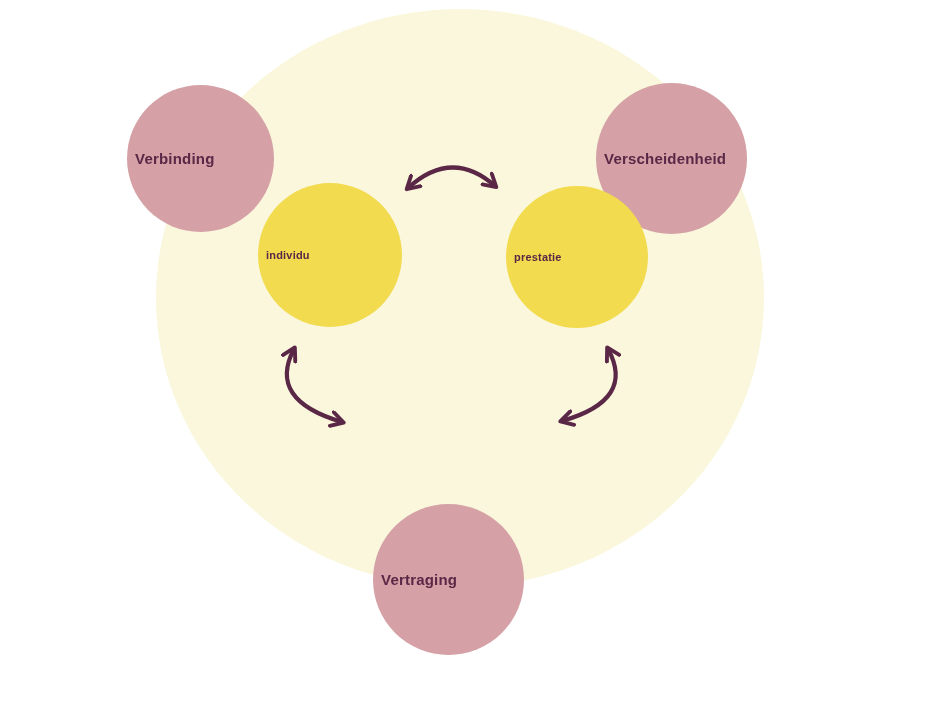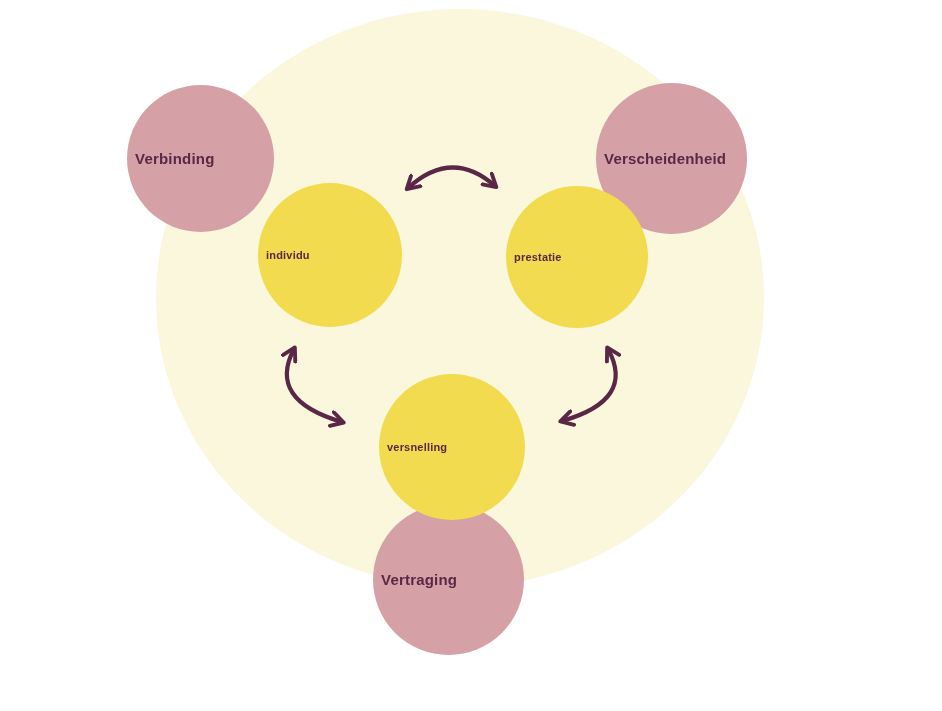--- a/index.html
+++ b/index.html
@@ -84,23 +84,20 @@
   </div>
 
   <div class="circle inner-node node-individu">
     <span class="node-label">individu</span>
   </div>
 
   <div class="circle inner-node node-prestatie">
     <span class="node-label">prestatie</span>
   </div>
 
-  <div class="circle inner-node node-versnelling">
-    <span class="node-label">versnelling</span>
-  </div>
 
   <svg class="arrows-layer" viewBox="0 0 942 711" xmlns="http://www.w3.org/2000/svg">
     <defs>
       <marker id="ah" viewBox="0 0 10 10" refX="7" refY="5" markerWidth="4.2" markerHeight="4.2" orient="auto-start-reverse">
         <path d="M1,1 L8,5 L1,9" fill="none" stroke="#5A2746" stroke-width="2.2" stroke-linecap="round" stroke-linejoin="round"></path>
       </marker>
     </defs>
 
     <path d="M 408 188 Q 452 148 495 186" fill="none" stroke="#5A2746" stroke-width="4.2" stroke-linecap="round" marker-start="url(#ah)" marker-end="url(#ah)"></path>
 

